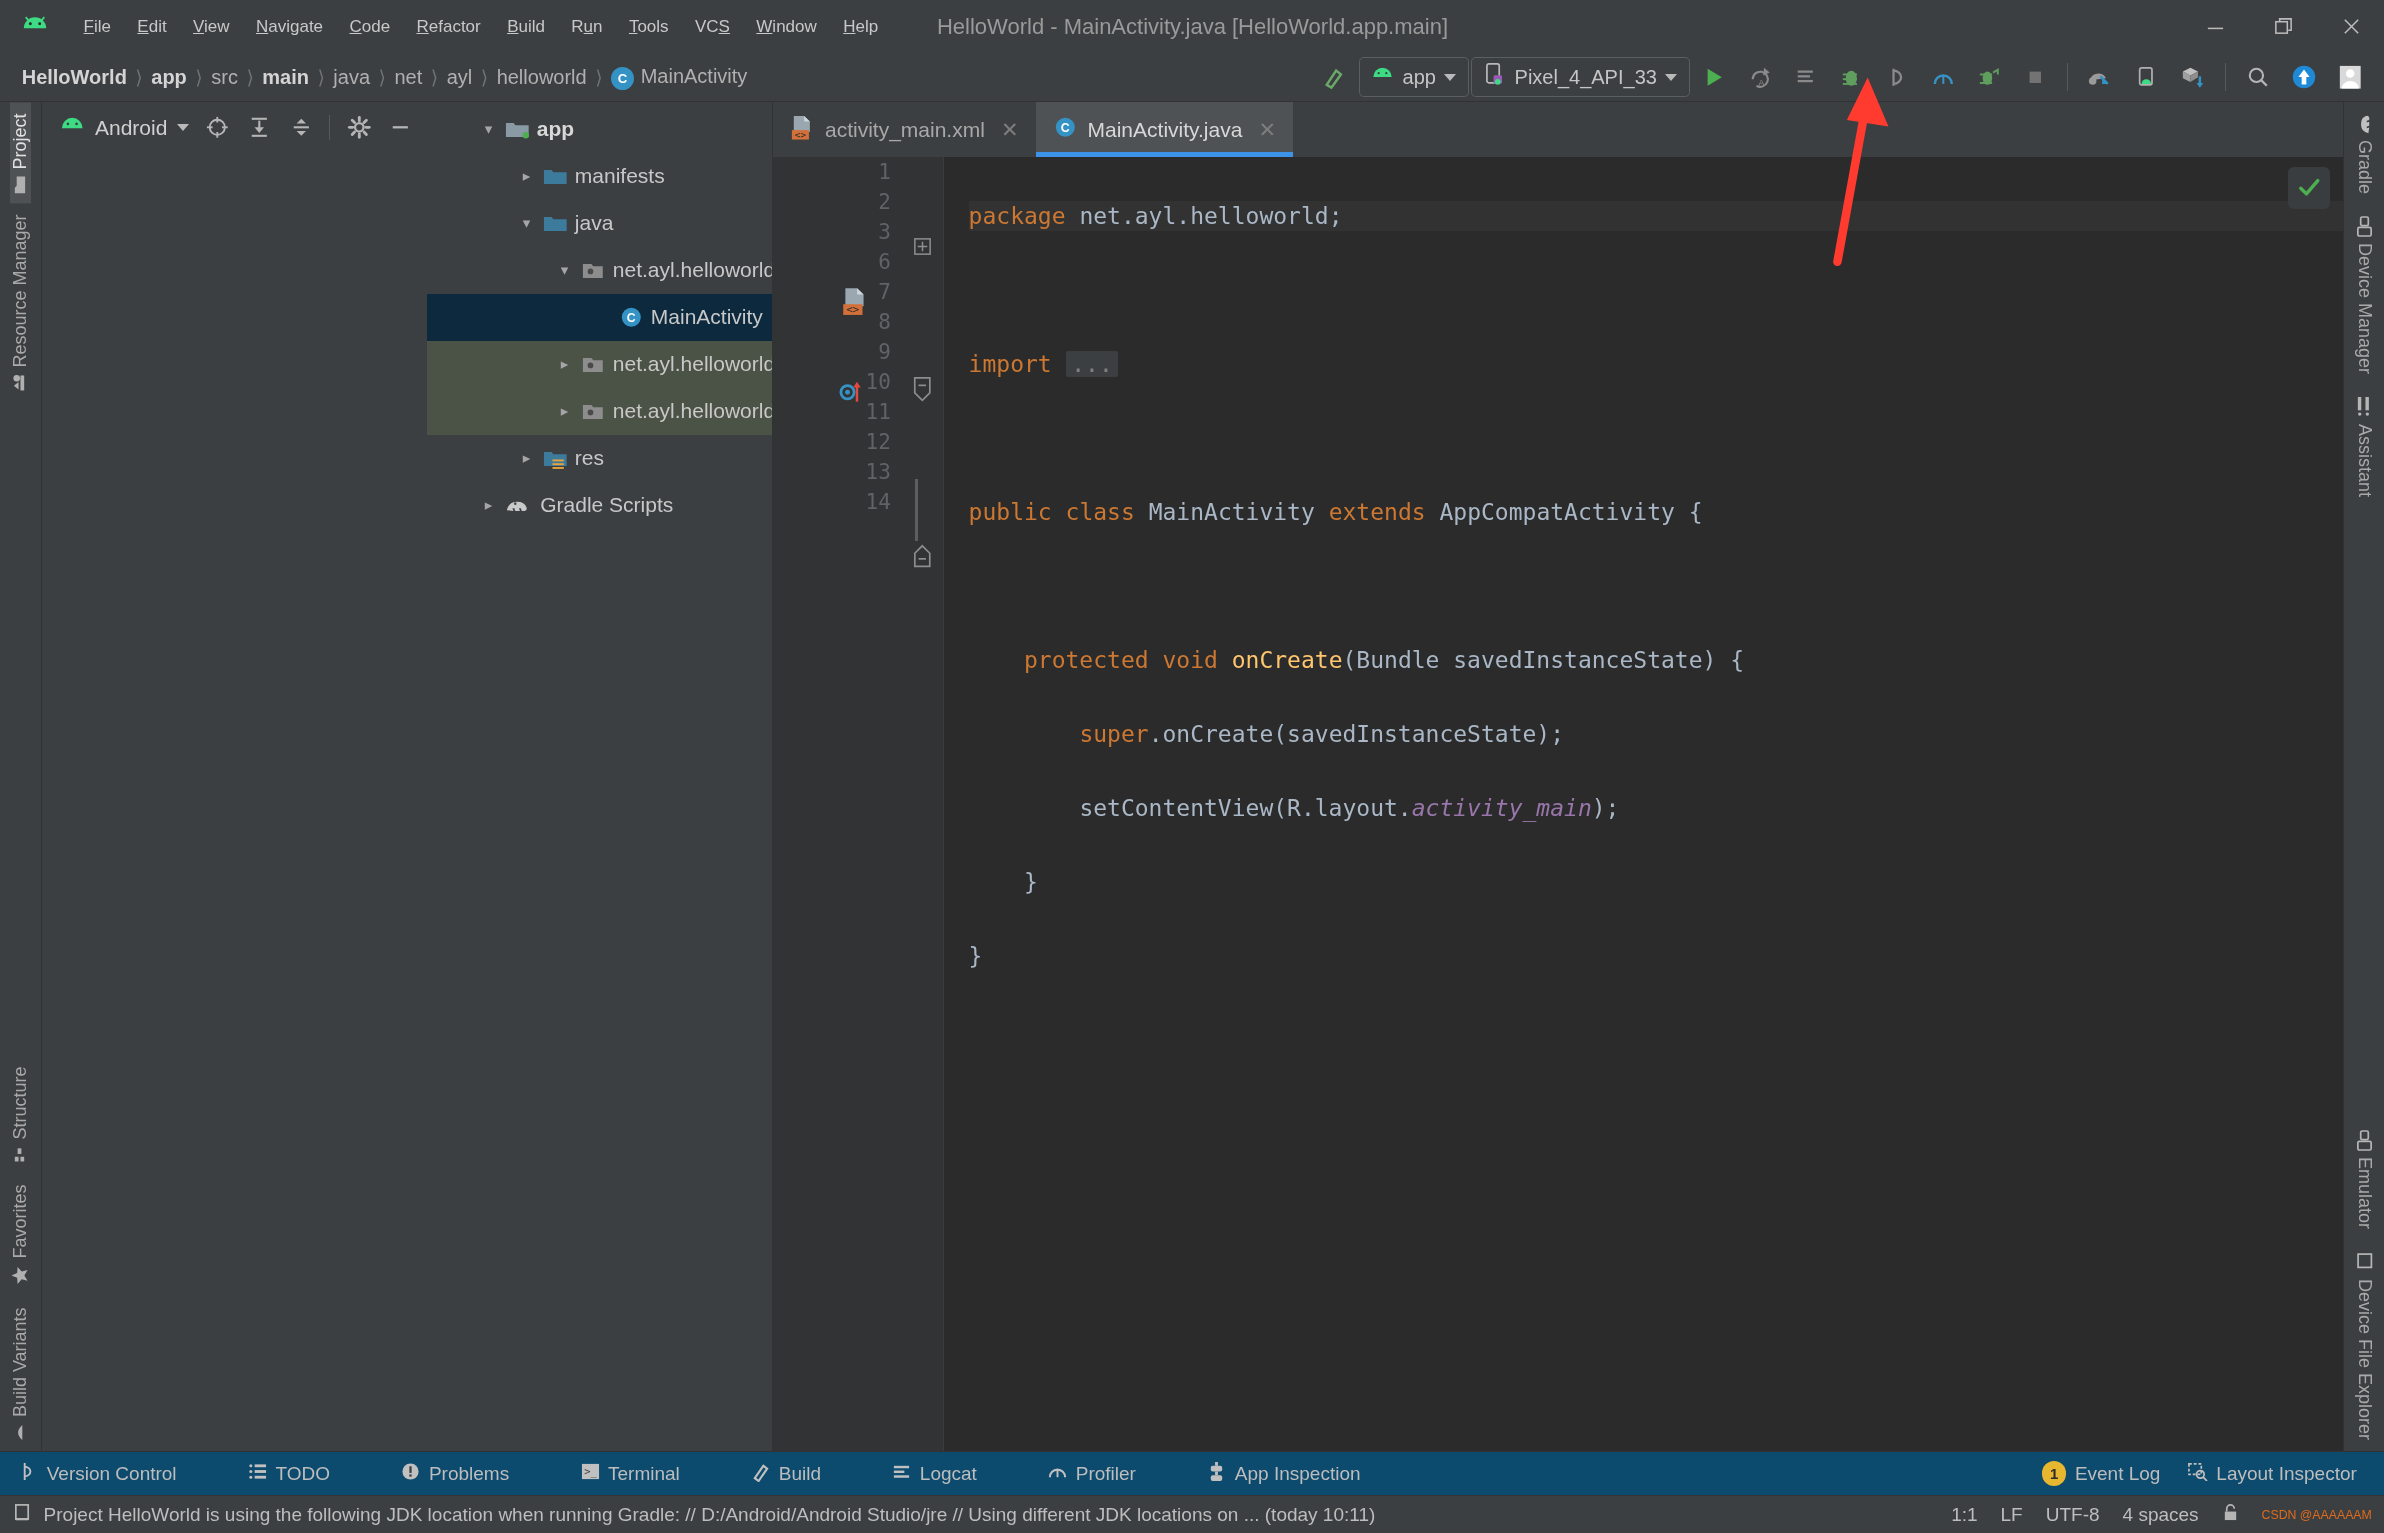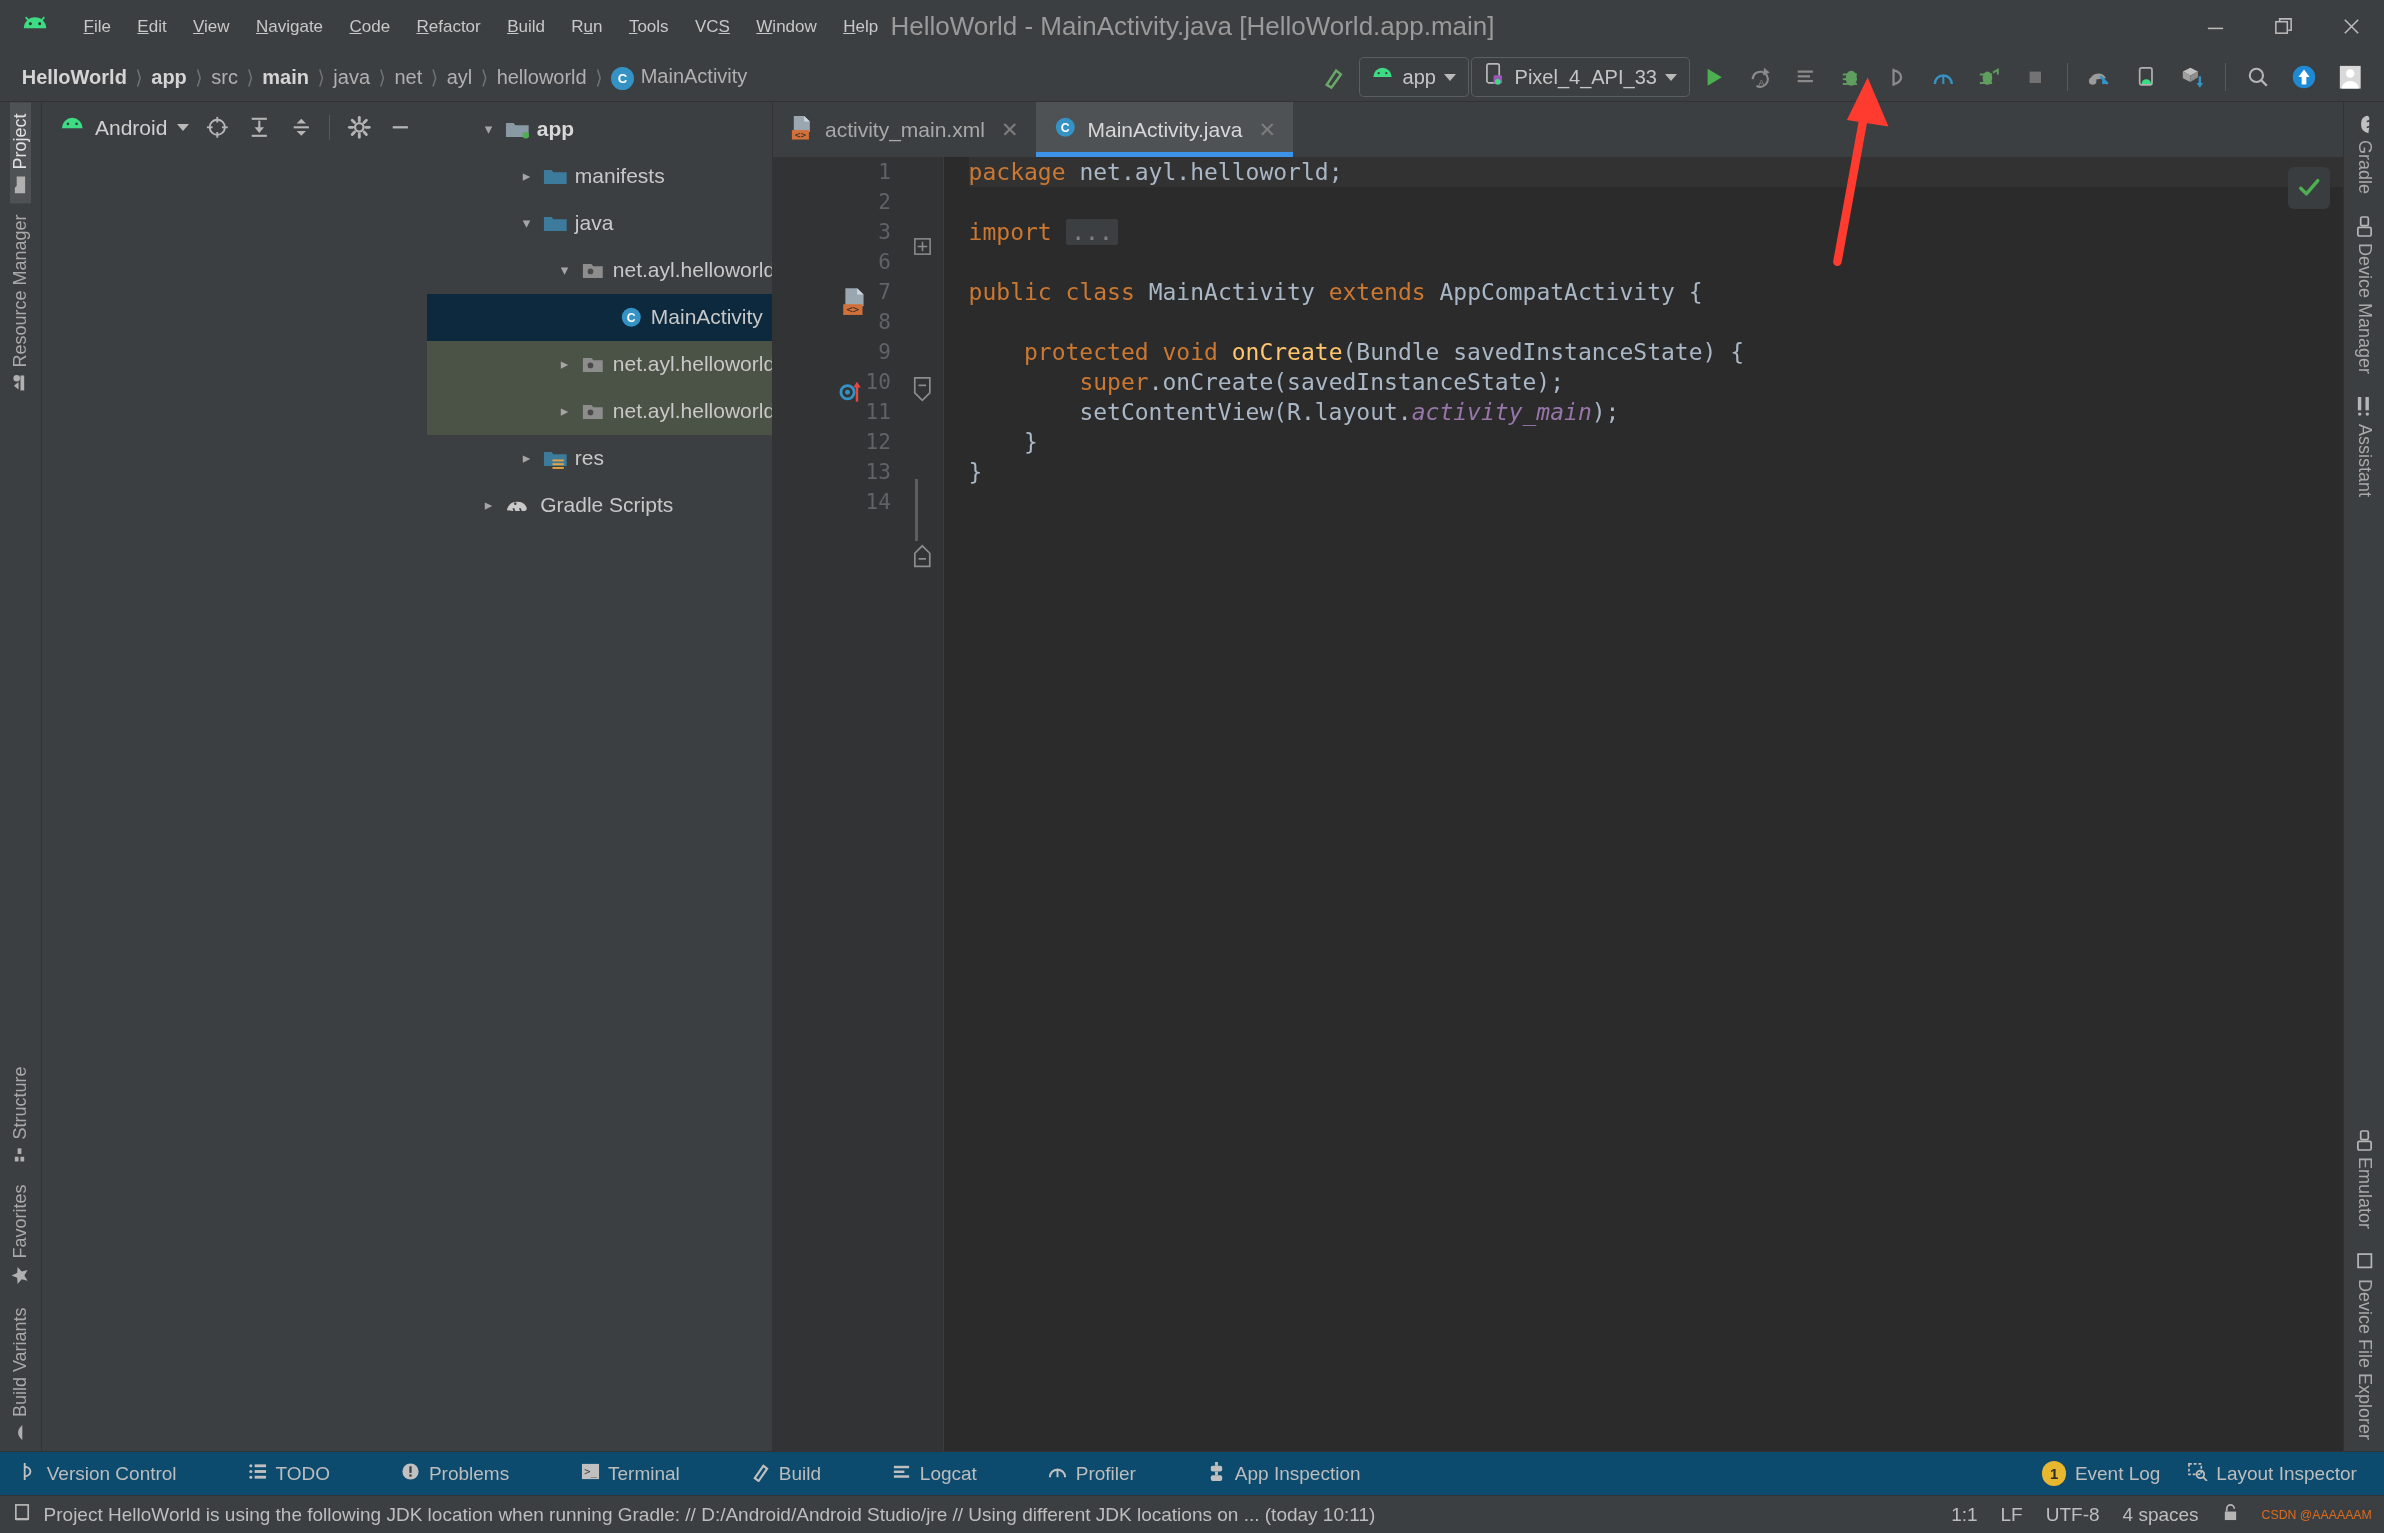--- a/index.html
+++ b/index.html
@@ -17,21 +17,21 @@
     height:53px; background:#3c3f41; display:flex; align-items:center;
     flex:0 0 53px; position:relative;
   }
   .app-logo { width:44px; display:flex; justify-content:center; align-items:center; margin-left:13.2px; }
   .menu { display:flex; align-items:center; gap:0; margin-left:13.2px; }
   .menu-item {
     font-size:17px; color:#c8c8c8; padding:5.7px 13.2px; cursor:default; white-space:nowrap;
   }
   .menu-item u { text-decoration:underline; }
   .win-title {
-    position:absolute; left:0; right:0; text-align:center; font-size:26px; color:#9a9a9a;
+    position:absolute; left:0; right:0; text-align:center; font-size:22px; color:#9a9a9a;
     pointer-events:none;
   }
   .win-ctl { margin-left:auto; display:flex; align-items:center; height:53px; }
   .win-btn { width:68px; height:53px; display:flex; align-items:center; justify-content:center; }
 
   
   .navbar {
     height:49px; flex:0 0 49px; background:#3c3f41; display:flex; align-items:center;
     border-bottom:0.9px solid #323232;
   }
@@ -105,21 +105,21 @@
   .code-wrap { flex:1 1 auto; display:flex; min-height:0; position:relative; background:#2b2b2b; }
   .gutter {
     width:131px; flex:0 0 131px; background:#313335; position:relative;
     font-family:"DejaVu Sans Mono", monospace; font-size:21px; color:#606366;
   }
   .gline { height:30px; line-height:30px; text-align:right; padding-right:13.2px; position:relative; }
   .fold-col { width:40px; flex:0 0 40px; background:#313335; border-right:0.9px solid #3b3d3f; }
   .codecol { flex:1 1 auto; position:relative; overflow:hidden; padding-left:24.6px; }
   .cline {
     height:30px; line-height:30px; font-family:"DejaVu Sans Mono", monospace; font-size:23px;
-    color:#a9b7c6; white-space:pre;
+    color:#a9b7c6; white-space:pre;margin-top:44px;
   }
   .kw { color:#cc7832; }
   .fn { color:#ffc66d; }
   .ann { color:#bbb529; }
   .fld { color:#9876aa; font-style:italic; }
   .ident { color:#a9b7c6; }
   .punct { color:#a9b7c6; }
   .fold-marker {
     background:#3c3f41; color:#808080; padding:0 5.7px; border-radius:1.9px;
   }

